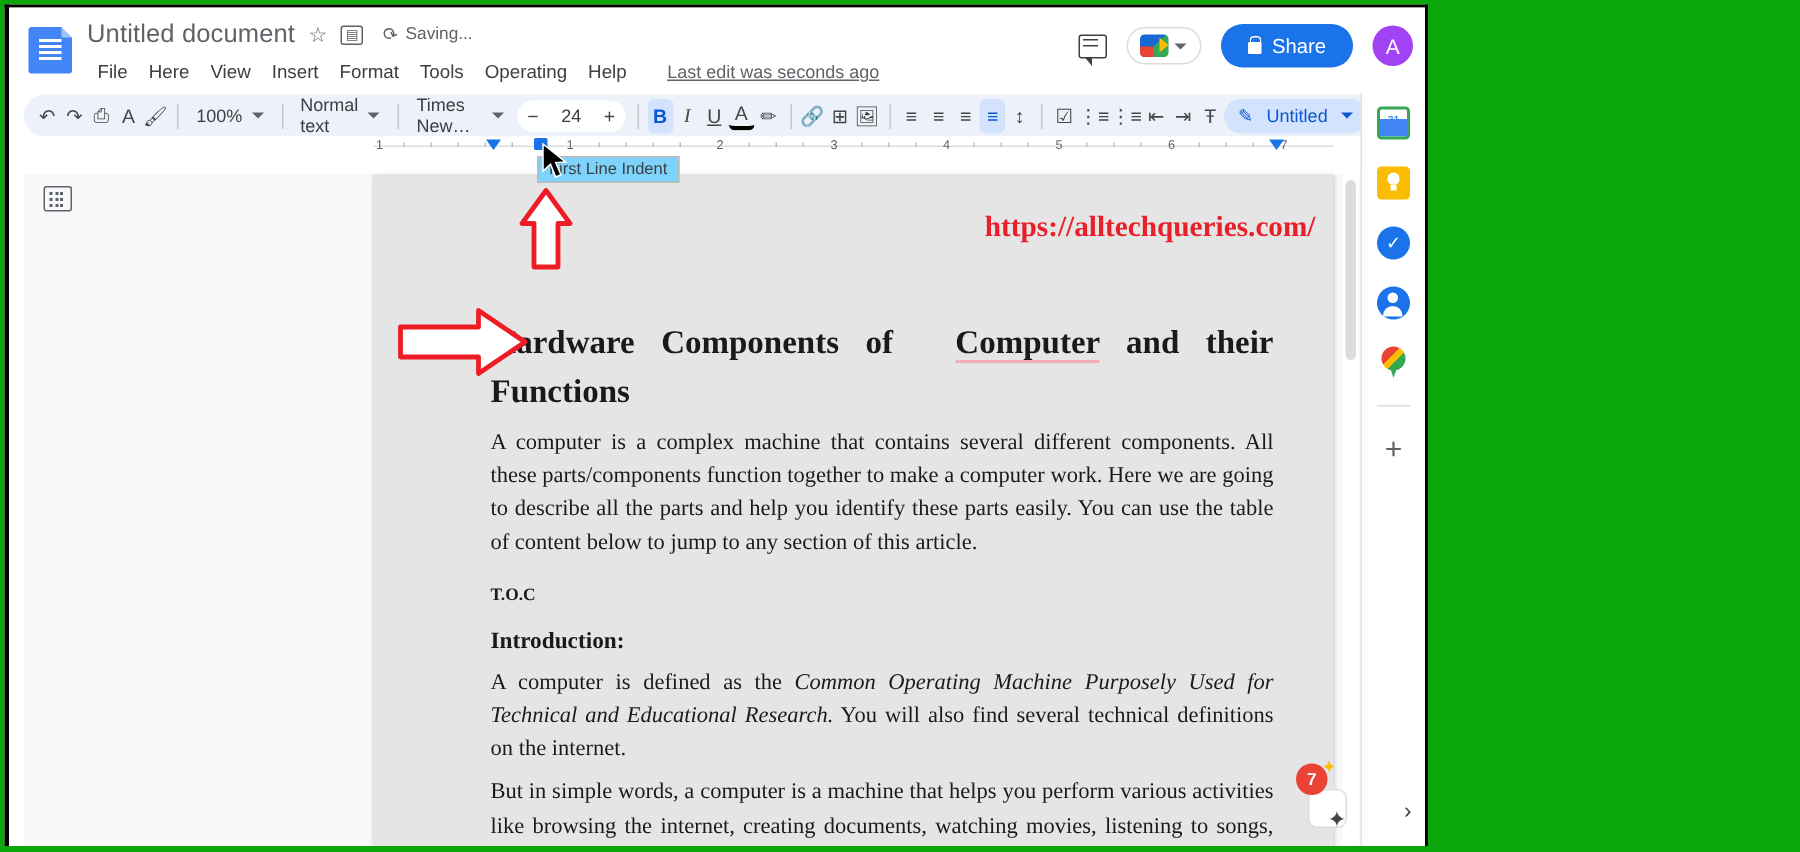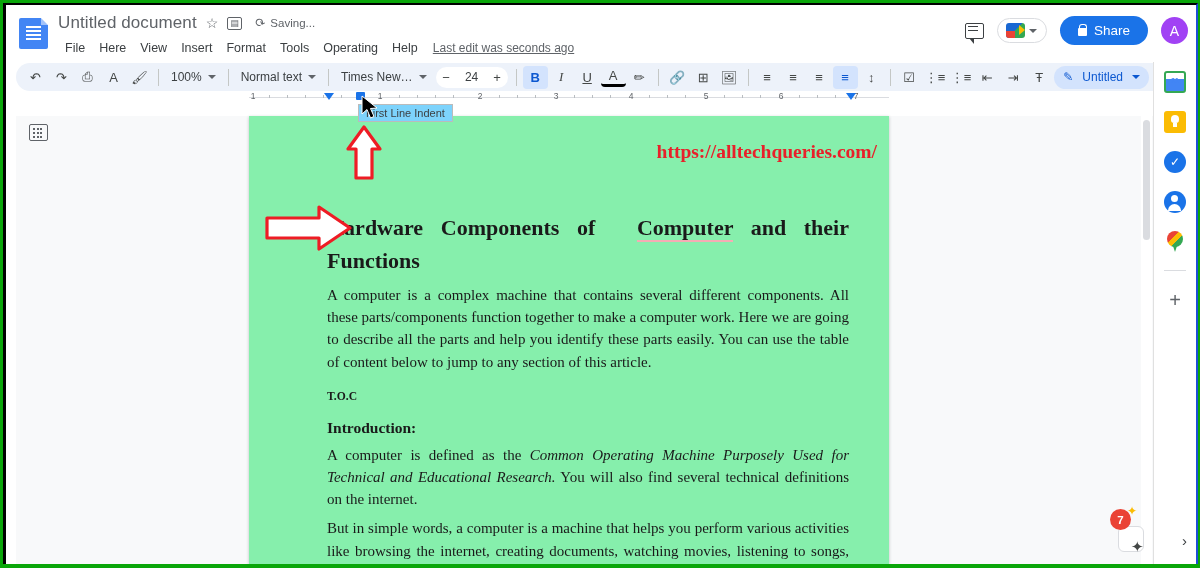--- a/index.html
+++ b/index.html
@@ -3,24 +3,24 @@
 <meta charset="utf-8">
 <style>
   * { box-sizing: border-box; margin:0; padding:0; }
   html,body { width:1200px; height:568px; overflow:hidden; }
   body {
     font-family: "Liberation Sans", sans-serif;
     background:#0aa60a;
     padding:3px 2px 4px 3px;
   }
   .frame {
-    width:1195px; height:561px;
+    width:949px; height:561px;
     border-left:3px solid #000;
     border-top:2px solid #000;
-    border-right:2px solid #1d4ed8;
+    border-right:2px solid #000000;
     background:#fff;
     position:relative;
     overflow:hidden;
   }
   
   .header { height:57px; position:relative; background:#fff; }
   .docs-logo { position:absolute; left:13px; top:13px; width:29px; height:31px;
     background:#4285f4; border-radius:2px; }
   .docs-logo:after{ content:""; position:absolute; left:7px; top:8px; width:15px; height:1.6px;
     background:#fff; box-shadow:0 4px 0 #fff, 0 8px 0 #fff, 0 12px 0 #fff; }
@@ -30,21 +30,21 @@
   .doc-title { font-size:17px; color:#5f6368; letter-spacing:.1px; }
   .ic { color:#5f6368; display:inline-flex; align-items:center; justify-content:center; }
   .star-ic { font-size:14px; }
   .move-ic { font-size:13px; border:1.4px solid #5f6368; border-radius:2px; width:15px; height:13px;
     font-size:9px; line-height:11px; }
   .saving { display:flex; align-items:center; gap:5px; margin-left:4px; }
   .sync-ic { font-size:12px; color:#5f6368; transform:rotate(20deg); }
   .saving-txt { font-size:11.5px; color:#5f6368; }
   .menu-row { position:absolute; left:52px; top:33px; display:flex; align-items:center; gap:0; }
   .menu-item { font-size:12.5px; color:#3c4043; padding:3px 7px; border-radius:3px; cursor:pointer; }
-  .last-edit { font-size:12px; color:#5f6368; text-decoration:underline; margin-left:8px; cursor:pointer; }
+  .last-edit { font-size:12px; color:#5f6368; text-decoration:underline; margin-left:20px; cursor:pointer; }
   .hdr-right { position:absolute; right:8px; top:11px; display:flex; align-items:center; gap:13px; }
   .comment-ic { width:19px; height:16px; border:1.7px solid #3c4043; border-radius:2px; position:relative; }
   .comment-ic:after{ content:""; position:absolute; left:3px; bottom:-6px; width:0;height:0;
      border-left:5px solid transparent; border-top:6px solid #3c4043; }
   .comment-ic i{ position:absolute; left:2.5px; top:2px; width:10px; height:1.4px; background:#3c4043;
      box-shadow:0 4px 0 #3c4043; }
   .meet-btn { display:flex; align-items:center; gap:4px; border:1px solid #dadce0; border-radius:17px;
      padding:4px 9px 4px 8px; cursor:pointer; }
   .meet-ic { width:19px; height:15px; border-radius:3px; background:
       linear-gradient(135deg,#1967d2 0 50%, #34a853 50% 100%); position:relative; overflow:hidden; }
@@ -87,21 +87,21 @@
   .tooltip { position:absolute; left:352px; top:99px; background:#7dd3fc; border:1px solid #bbb;
       padding:2px 7px; font-size:11px; color:#3c4043; z-index:40; }
   .cursor-arrow { position:absolute; left:355px; top:90px; z-index:45; }
   .canvas { position:absolute; left:0; right:0; top:111px; bottom:0; background:#f8f9fa; }
   .vruler { position:absolute; left:0; top:0; width:10px; bottom:0; background:#fff; }
   .outline-ic { position:absolute; left:23px; top:8px; width:19px; height:17px; border:1.5px solid #5f6368;
       border-radius:2px; cursor:pointer; }
   .outline-ic i{ position:absolute; left:3px; top:2.5px; width:2px;height:2px; background:#5f6368;
       box-shadow:0 4px 0 #5f6368, 0 8px 0 #5f6368, 4px 0 0 #5f6368, 4px 4px 0 #5f6368, 4px 8px 0 #5f6368,
       7px 0 0 #5f6368, 7px 4px 0 #5f6368, 7px 8px 0 #5f6368; }
-  .page { position:absolute; left:243px; top:0; width:640px; bottom:0; background:#86efac;
+  .page { position:absolute; left:243px; top:0; width:640px; bottom:0; background:#e5e5e5;
       box-shadow:0 1px 3px rgba(60,64,67,.3); }
   .watermark { position:absolute; right:12px; top:25px; font-family:"Liberation Serif", serif;
       font-weight:bold; font-size:19.5px; color:#e8202a; }
   .doc-body { padding:95px 40px 0 78px; font-family:"Liberation Serif", serif; color:#1a1a1a; }
   .doc-h1 { font-size:22px; font-weight:bold; line-height:1.5; text-align:justify; }
   .spell { border-bottom:2px solid #f4adb4;margin-left:24px; }
   .doc-p { font-size:15px; line-height:1.48; text-align:justify; margin-top:7px; }
   .doc-sub { font-size:11.6px; font-weight:bold; margin-top:17px; }
   .doc-h2 { font-size:15.5px; font-weight:bold; margin-top:16px; }
   .it { font-style:italic; }

